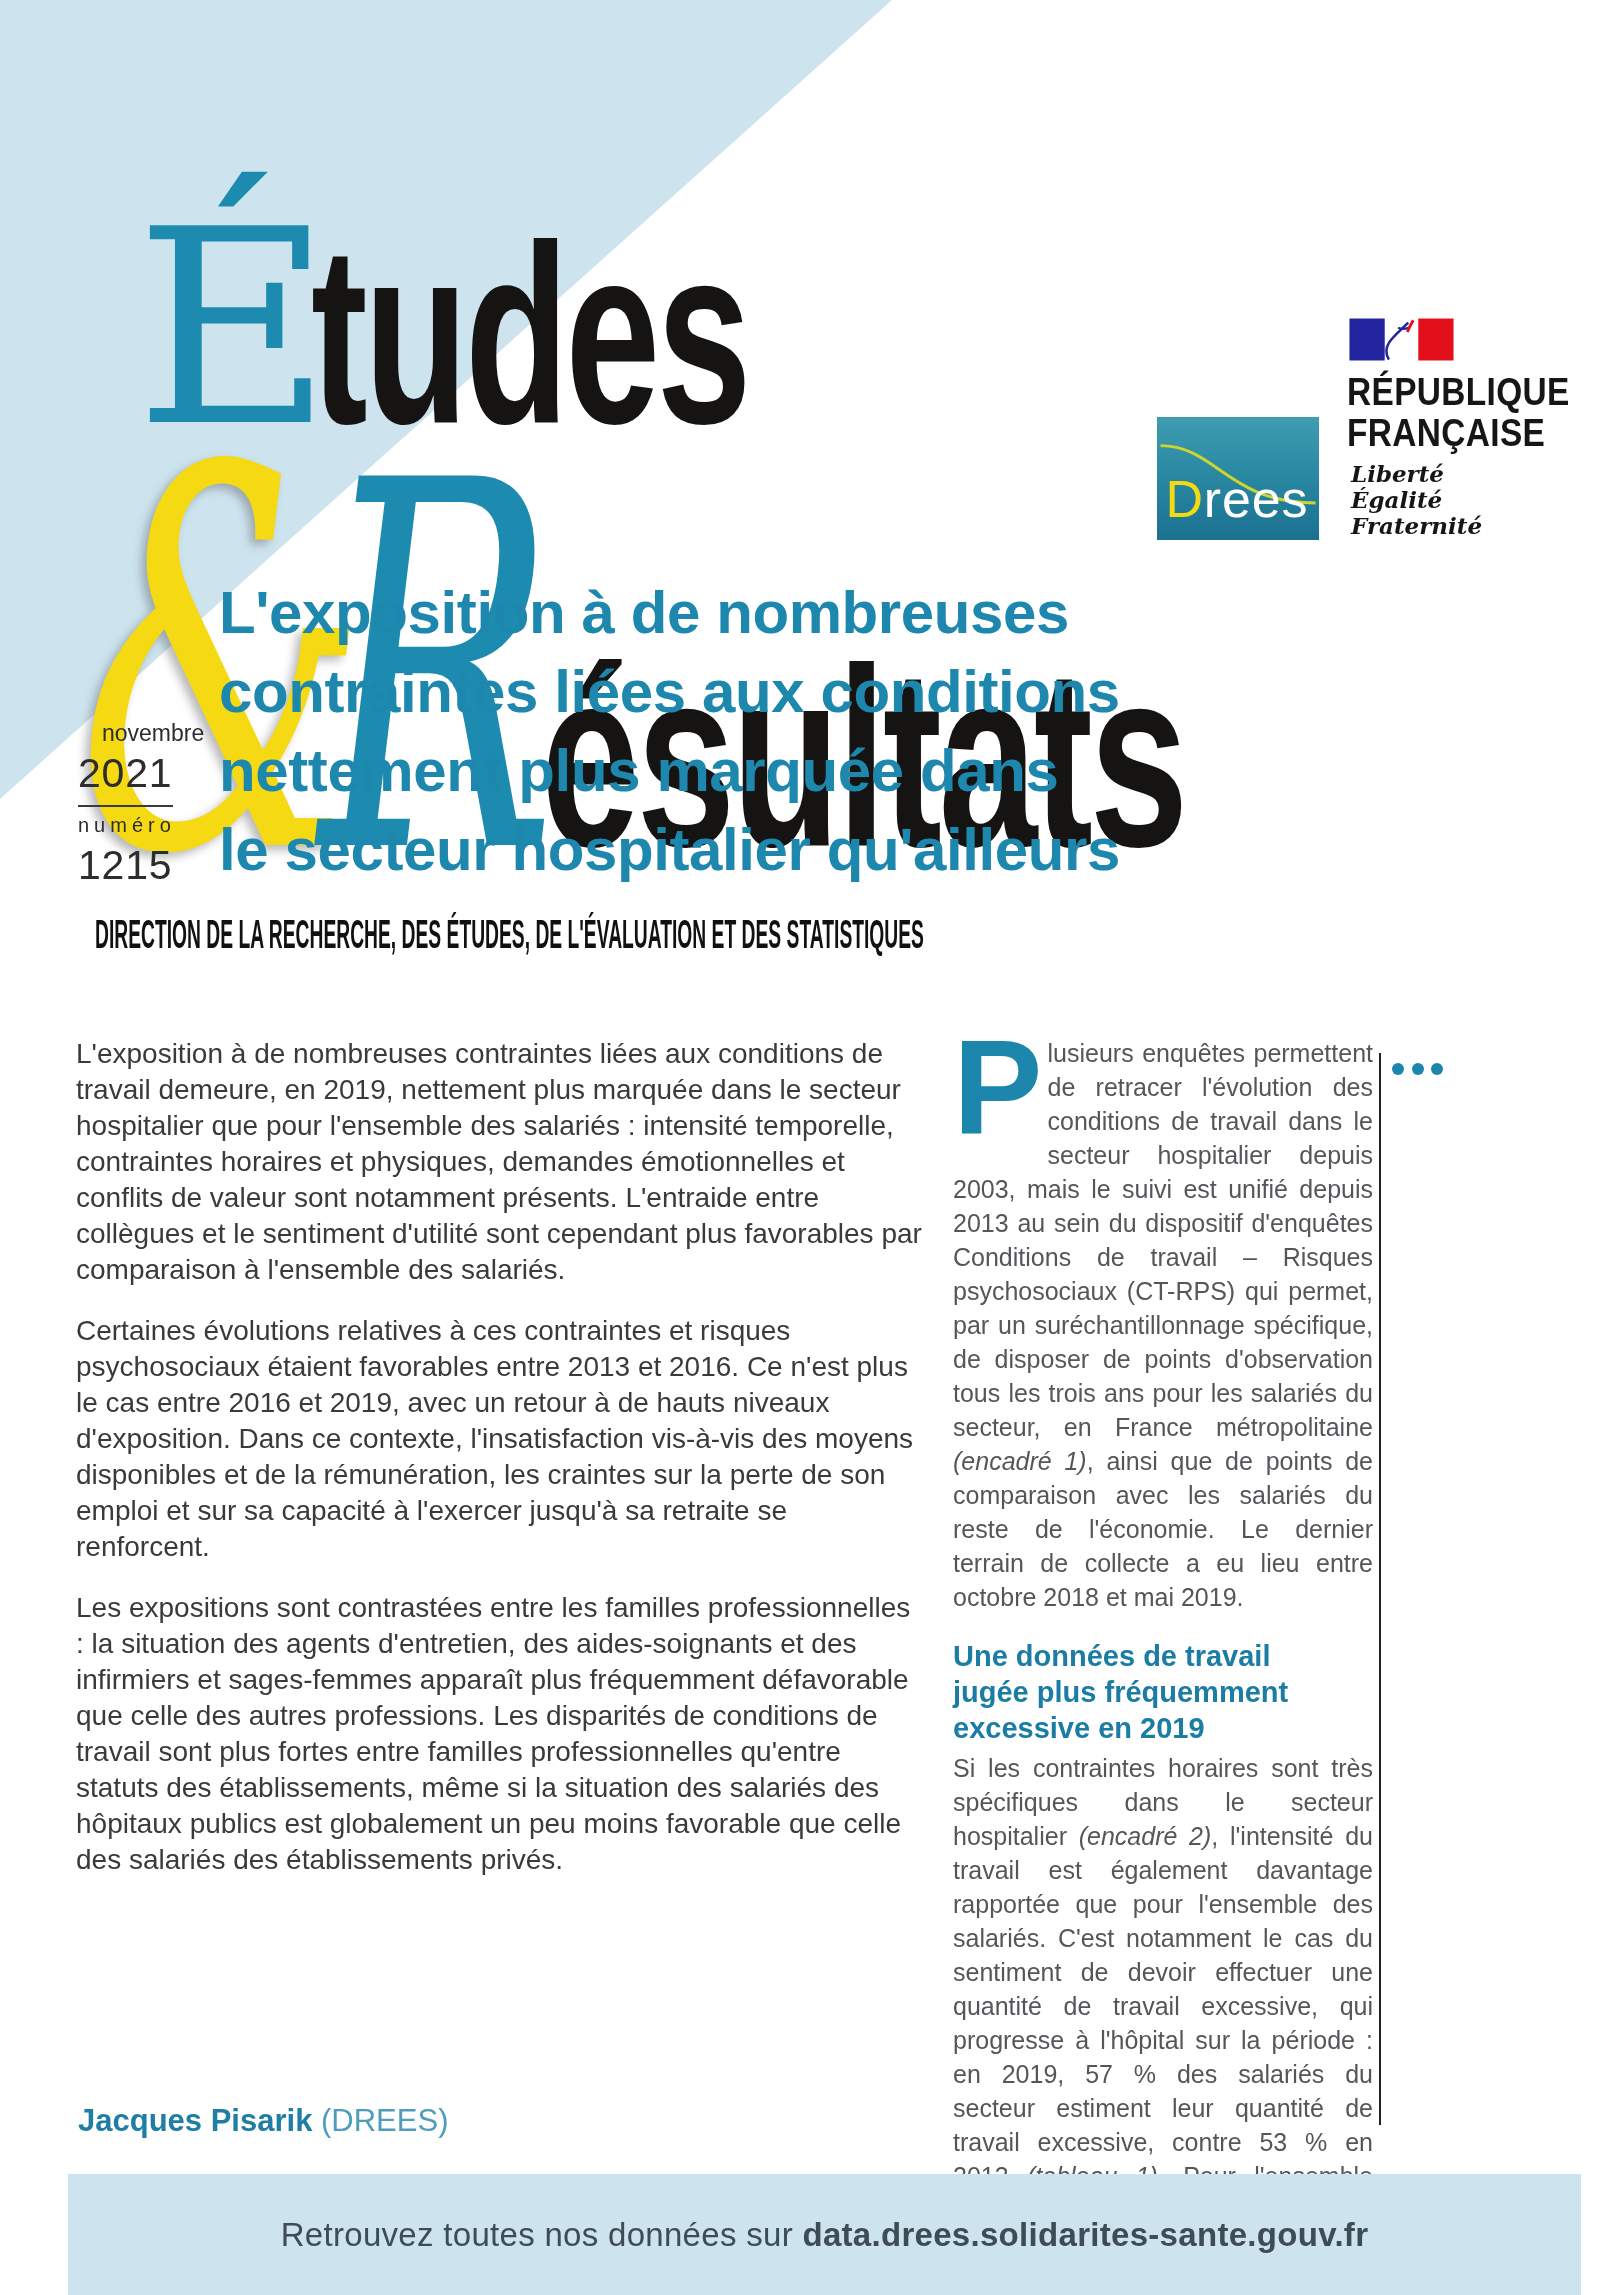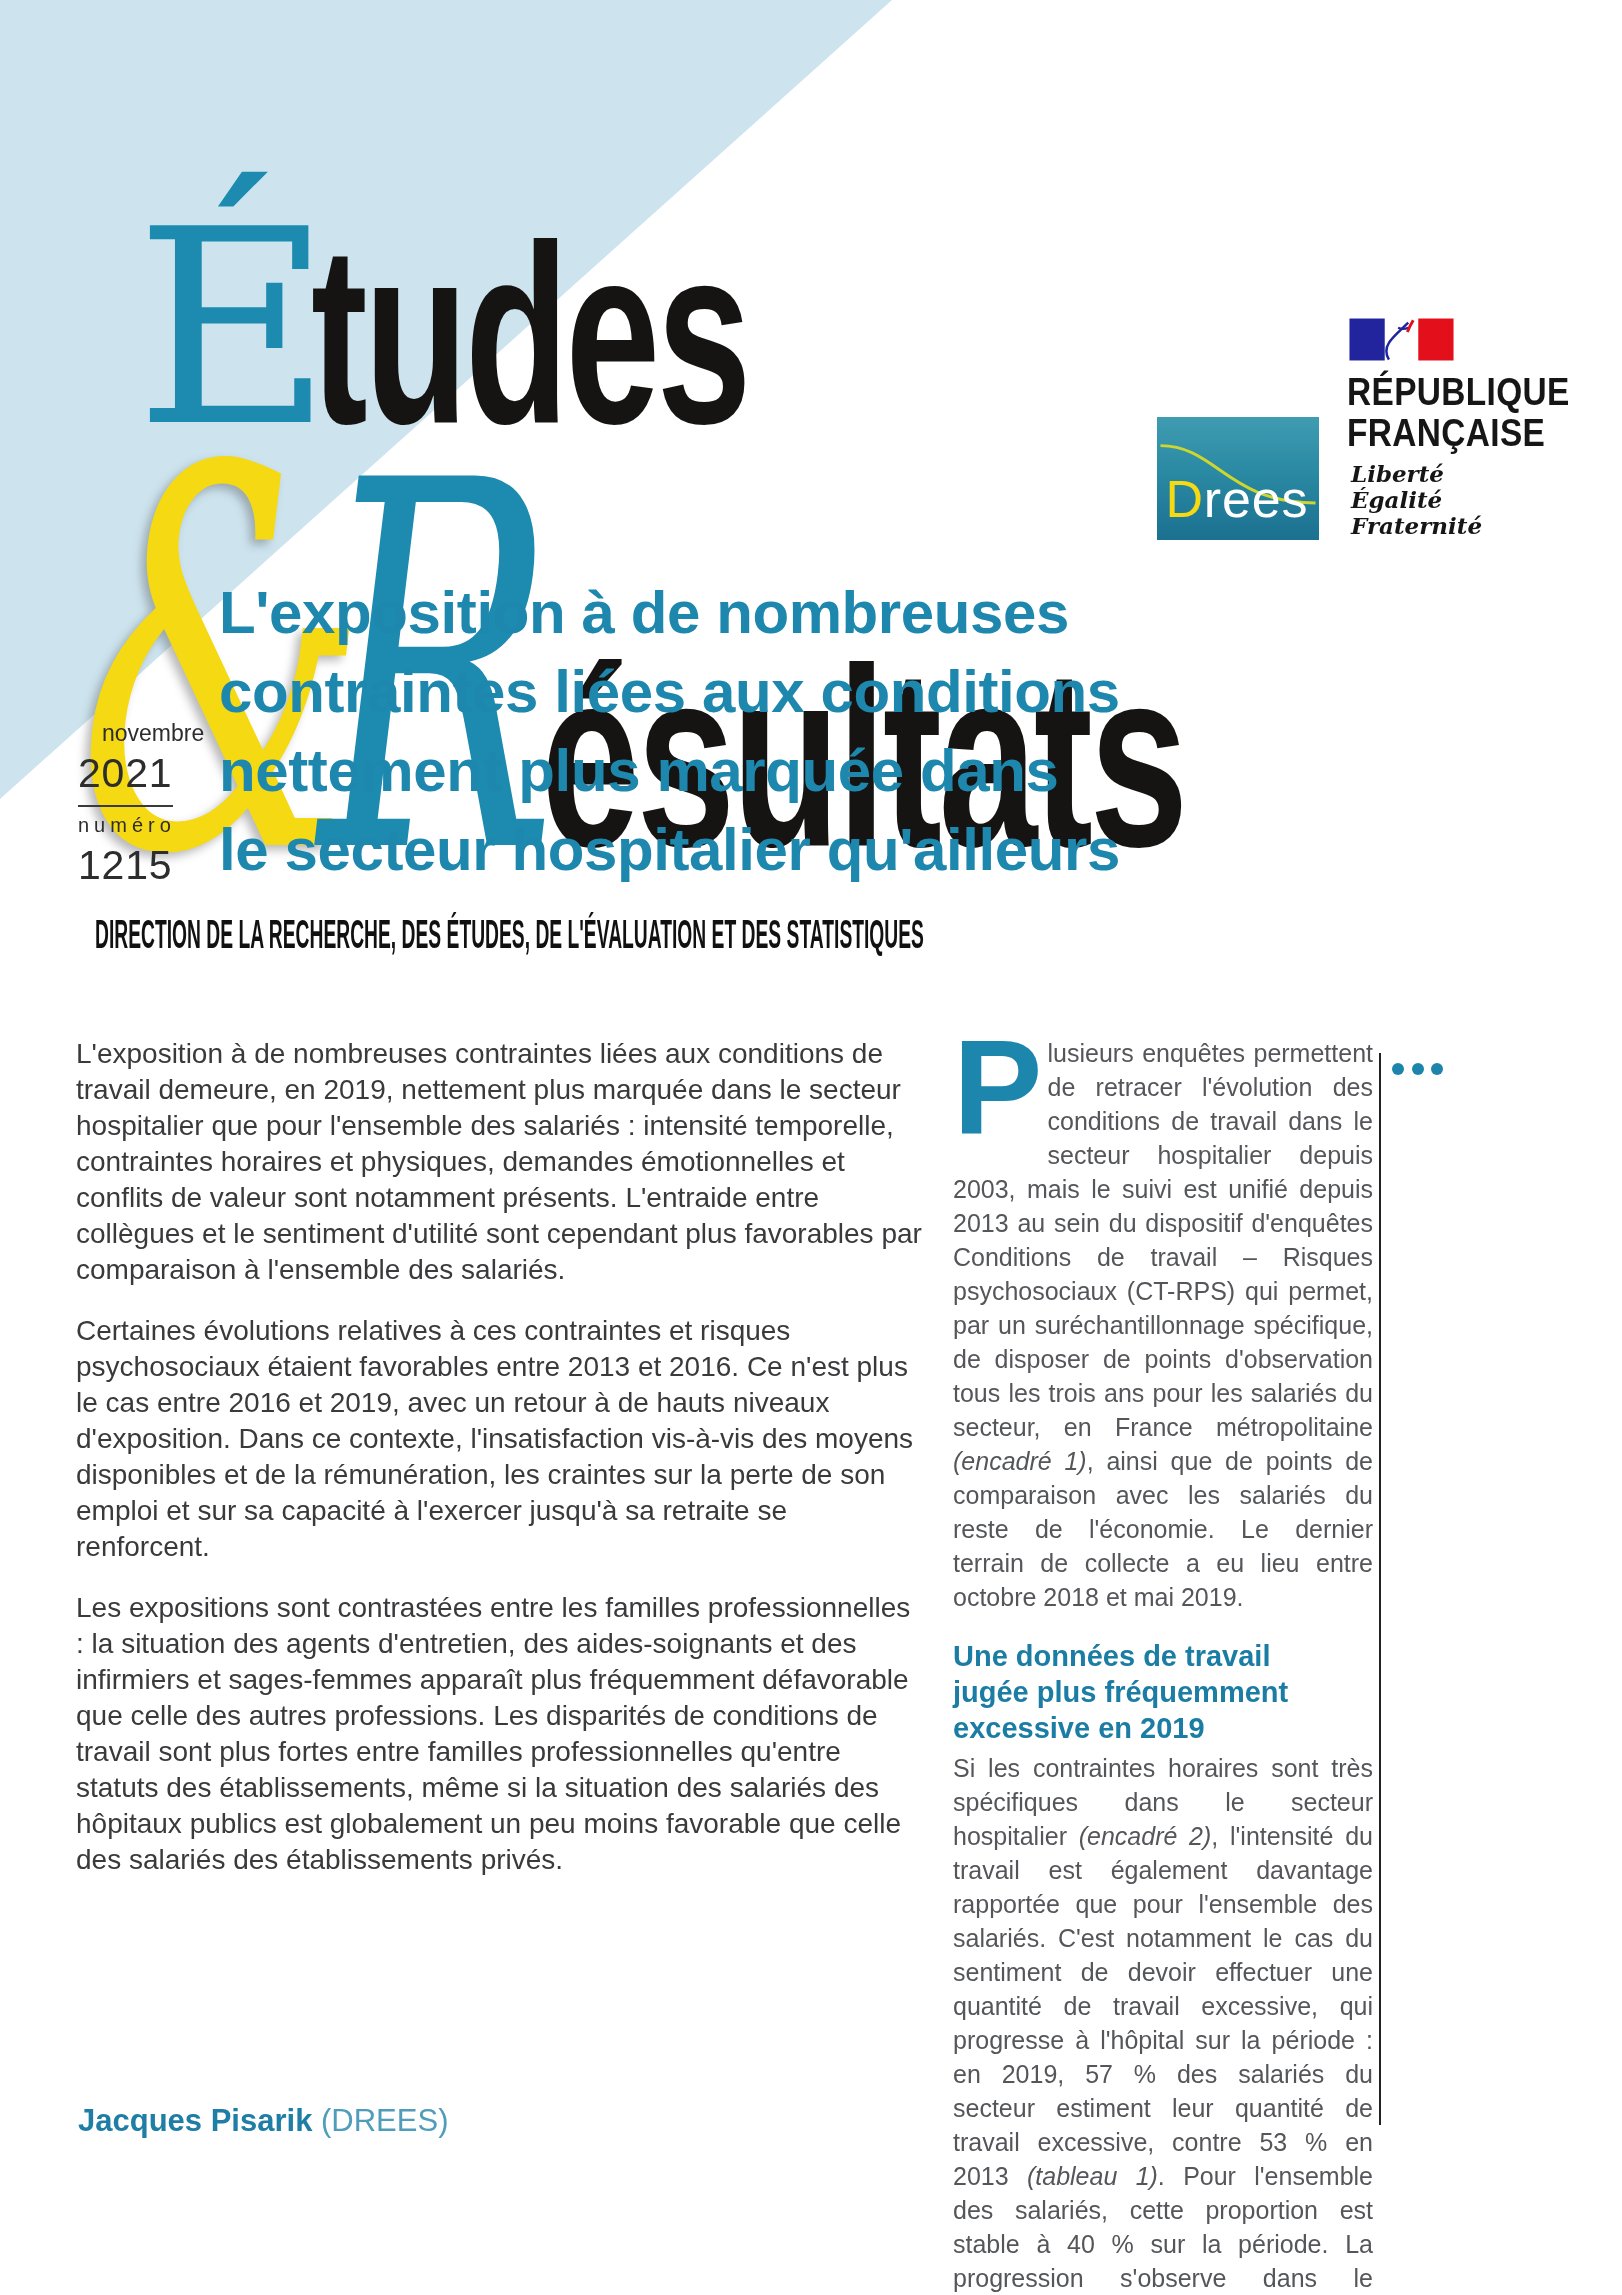--- a/index.html
+++ b/index.html
@@ -211,15 +211,18 @@
   <div class="dots">
       <span></span>
       <span></span>
       <span></span>
     </div>
 
   <div class="author">
     <span class="name">Jacques Pisarik</span><span class="aff"> (DREES)</span>
   </div>
 
+  <div class="footer-bar">
+    <div class="txt"><span>Retrouvez toutes nos données sur </span><span class="url">data.drees.solidarites-sante.gouv.fr</span></div>
+  </div>
 
 </div>
 
 
 </body></html>

